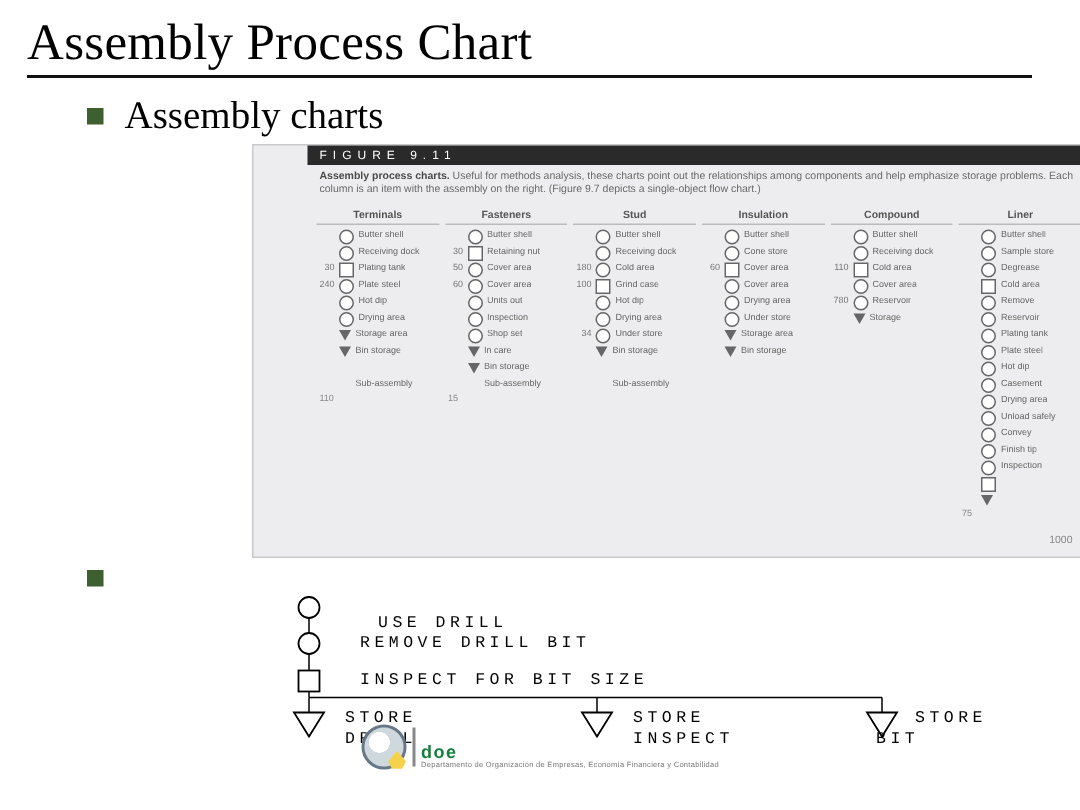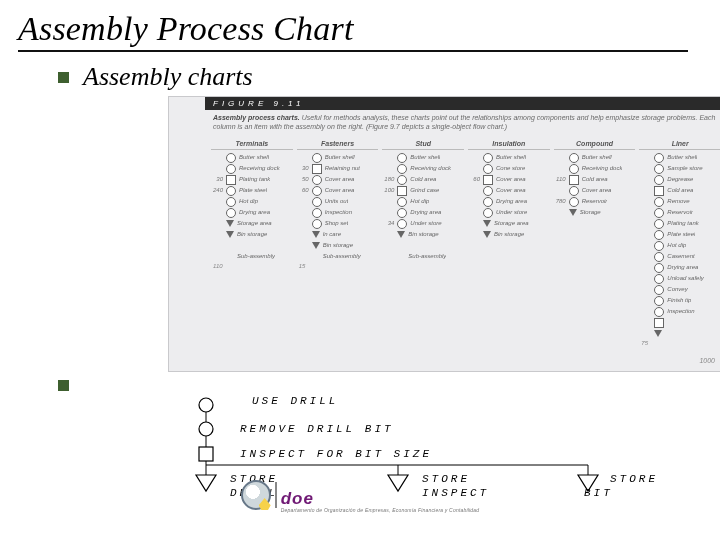--- a/index.html
+++ b/index.html
@@ -11,21 +11,20 @@
     background: #fff;
     color: #000;
     overflow: hidden;
   }
   .slide {
     box-sizing: border-box;
     width: 720px;
     height: 517px;
     padding: 8px 18px 0 18px;
     position: relative;
-    font-style: italic;
   }
   .title {
     font-size: 34px;
     font-weight: 400;
     margin: 2px 0 2px 0;
     letter-spacing: 0.2px;
   }
   .title-rule {
     border: none;
     border-top: 2px solid #111;
@@ -200,24 +199,24 @@
     background:#f6d24a;
     clip-path: polygon(50% 0, 100% 60%, 78% 100%, 22% 100%, 0 60%);
   }
   .logo-sep {
     width: 2px;
     height: 26px;
     background: #888;
   }
   .logo-text .logo-main {
     font-family: Arial, sans-serif;
-    font-size: 17px;
+    font-size: 12px;
     font-weight: bold;
     letter-spacing: 1px;
-    color: #701a75;
+    color: #15803d;
     line-height: 1;
     margin-top: 13px;
   }
   .logo-text .logo-sub {
     font-family: Arial, sans-serif;
     font-size: 5px;
     color: #777;
     letter-spacing: 0.2px;
     line-height: 1;
     margin-top: 1px;
@@ -621,21 +620,21 @@
 
       <line x1="38" y1="70" x2="38" y2="80" stroke="#000" stroke-width="1"></line>
       <line x1="230" y1="70" x2="230" y2="80" stroke="#000" stroke-width="1"></line>
       <line x1="420" y1="70" x2="420" y2="80" stroke="#000" stroke-width="1"></line>
 
       <polygon points="28,80 48,80 38,96" fill="#fff" stroke="#000" stroke-width="1.2"></polygon>
       <polygon points="220,80 240,80 230,96" fill="#fff" stroke="#000" stroke-width="1.2"></polygon>
       <polygon points="410,80 430,80 420,96" fill="#fff" stroke="#000" stroke-width="1.2"></polygon>
     </svg>
 
-    <span class="dis-label" style="left:72px; top:0;padding-left:12px;">USE DRILL</span>
+    <span class="dis-label" style="left:72px; top:15px;padding-left:12px;">USE DRILL</span>
     <span class="dis-label" style="left:72px; top:53px;">INSPECT FOR BIT SIZE</span>
     <span class="dis-label" style="left:72px; top:28px;">REMOVE DRILL BIT</span>
 
     <span class="dis-label" style="left:62px;  top:78px;">STORE</span>
     <span class="dis-label" style="left:62px;  top:92px;">DRILL</span>
 
     <span class="dis-label" style="left:254px; top:78px;">STORE</span>
     <span class="dis-label" style="left:254px; top:92px;">INSPECT</span>
 
     <span class="dis-label" style="left:442px; top:78px;">STORE</span>

